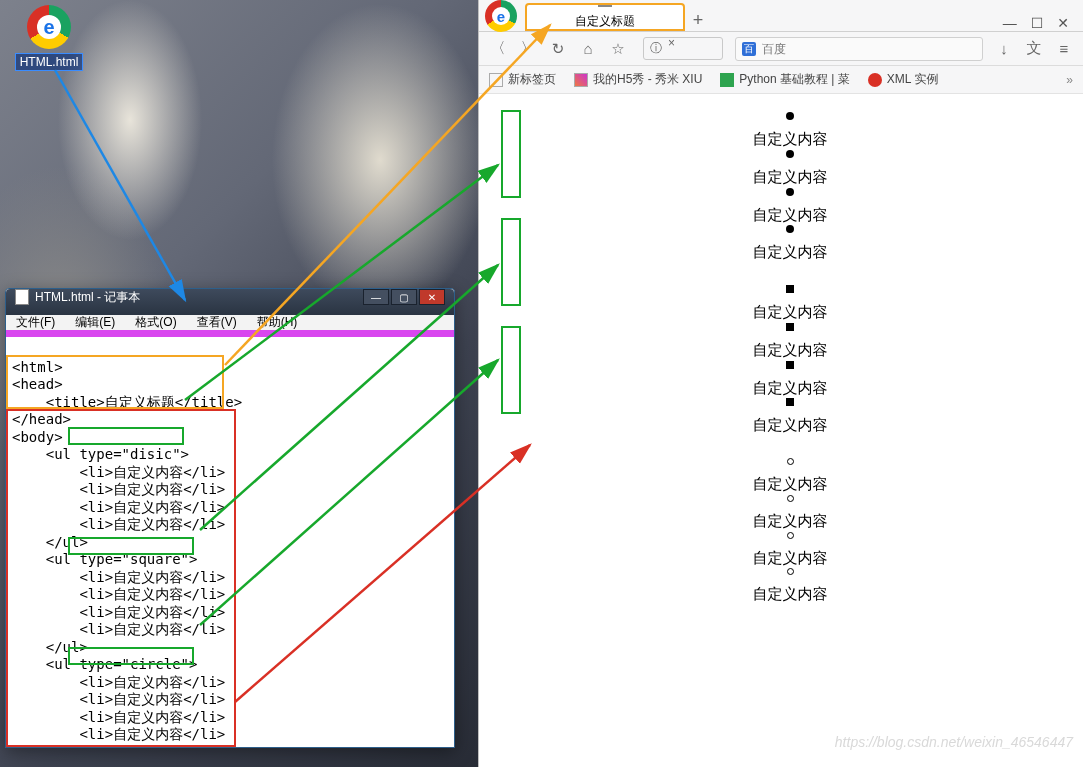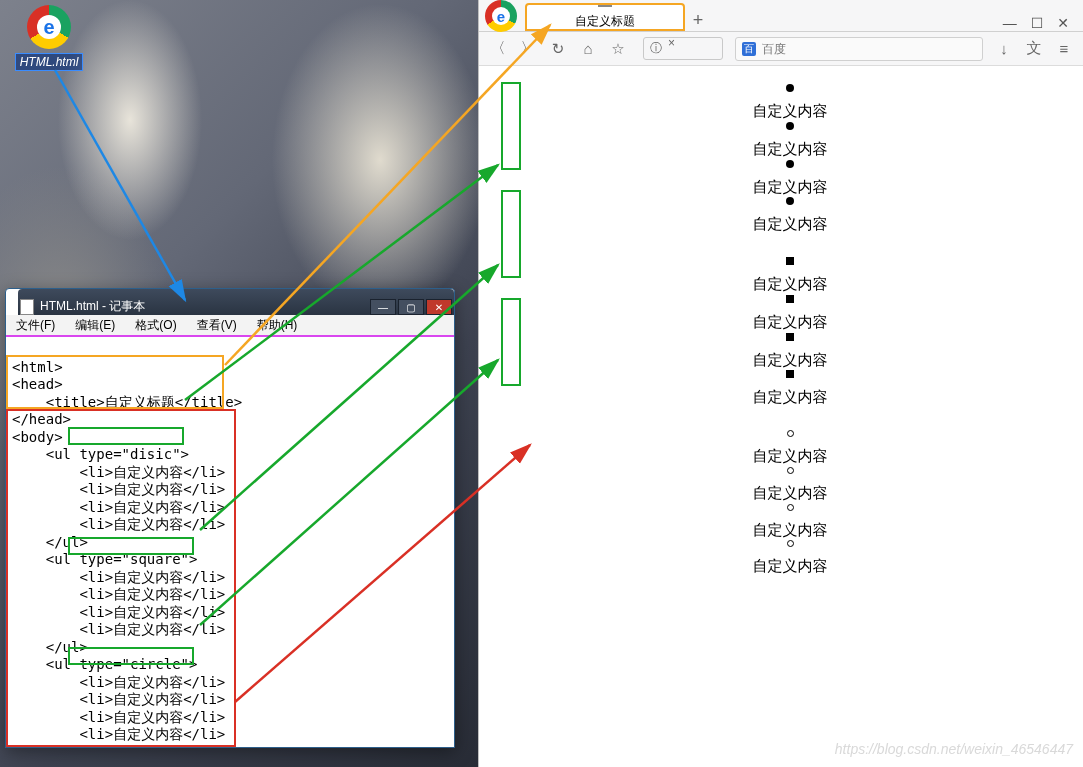--- a/index.html
+++ b/index.html
@@ -28,49 +28,48 @@
     content:""; position:absolute; inset:10px; border-radius:50%;
     background:#fff;
   }
   .desktop-icon .e {
     position:absolute; left:50%; top:50%; transform:translate(-50%,-50%);
     font-weight:bold; color:#1a73e8; font-size:20px; z-index:2;
   }
   .desktop-icon .label {
     display:inline-block; background:rgba(0,40,120,.6); padding:1px 4px;
     border:1px solid #3a8cff;
-    font-style:italic;
   }
 
   
   .notepad {
     position:absolute; left:5px; top:288px; width:450px; height:460px;
     background:#fff; border:1px solid #2d5f8b; border-radius:4px 4px 0 0;
     box-shadow:0 4px 18px rgba(0,0,0,.4);
     display:flex; flex-direction:column;
   }
   .np-titlebar {
     height:26px; background:linear-gradient(#3e4a5c,#2a3442);
-    color:#fff; font-size:12px; display:flex; align-items:flex-end;
-    padding:0 2px; border-radius:4px 4px 0 0;margin-left:12px;
+    color:#fff; font-size:12px; display:flex; align-items:flex-start;
+    padding:0 9px; border-radius:4px 4px 0 0;
   }
   .np-titlebar .doc-icon {
     width:14px; height:16px; background:#fff; margin-right:6px;
     border:1px solid #888; position:relative;
   }
   .np-titlebar .spacer { flex:1; }
   .np-btn {
     width:26px; height:16px; margin-left:2px; background:#444f60;
     border:1px solid #1a222e; display:flex; align-items:center; justify-content:center;
     font-size:10px; color:#fff; cursor:default;
   }
   .np-btn.close { background:#c0392b; }
   .np-menubar {
     height:22px; background:#f3f3f3; display:flex; align-items:center;
-    border-bottom:2px solid #d946ef; font-size:12px; color:#000;
+    border-bottom:7px solid #d946ef; font-size:12px; color:#000;
   }
   .np-menubar span { padding:2px 10px; }
   .np-content {
     flex:1; padding:4px 6px; font-family:"SimSun",monospace; font-size:14px;
     line-height:1.25; color:#000; white-space:pre; overflow:hidden;
     position:relative;
   }
 
   
   .hl { position:absolute; border:2px solid; pointer-events:none; }
@@ -137,21 +136,21 @@
   .ul-block .row { display:flex; align-items:center; gap:8px; line-height:1.45; padding-left:8px;flex-direction:column;}
   .bullet { width:8px; height:8px; display:inline-block; }
   .disc .bullet{ background:#000; border-radius:50%; }
   .square .bullet{ background:#000; }
   .circle .bullet{ border:1.5px solid #000; border-radius:50%; width:7px; height:7px;}
   .ul-hl { position:absolute; border:2px solid #17a82c; pointer-events:none; }
 
   
   svg.arrows { position:absolute; left:0; top:0; width:1083px; height:767px; pointer-events:none; z-index:50;}
 
-  .watermark { position:absolute; right:10px; bottom:10px; color:#d9d9d9; font-size:14px; font-style:italic;}
+  .watermark { position:absolute; right:10px; bottom:17px; color:#d9d9d9; font-size:14px; font-style:italic;}
 </style>
 </head>
 <body>
 
 <div class="desktop">
   <div class="desktop-icon">
     <div class="glyph">
         <span class="e">e</span>
       </div>
     <span class="label">HTML.html</span>
@@ -238,20 +237,39 @@
       </span>
       <div class="search-box">
         <span class="baidu">百</span>
         <input placeholder="百度" style="">
       </div>
       <div class="tb-right">
         <span class="tb-icon">↓</span>
         <span class="tb-icon">文</span>
         <span class="tb-icon">≡</span>
       </div>
+    </div>
+    <div class="br-bookmarks">
+      <span class="bm">
+          <span class="favicon"></span>
+          <span>新标签页</span>
+        </span>
+      <span class="bm h5">
+          <span class="favicon"></span>
+          <span>我的H5秀 - 秀米 XIU</span>
+        </span>
+      <span class="bm py">
+          <span class="favicon"></span>
+          <span>Python 基础教程 | 菜</span>
+        </span>
+      <span class="bm xml">
+          <span class="favicon"></span>
+          <span>XML 实例</span>
+        </span>
+      <span class="bm-more">»</span>
     </div>
   </div>
 
   <div class="page">
     <div class="ul-block disc">
       <div class="row">
           <span class="bullet"></span>
           <span>自定义内容</span>
         </div>
       <div class="row">

